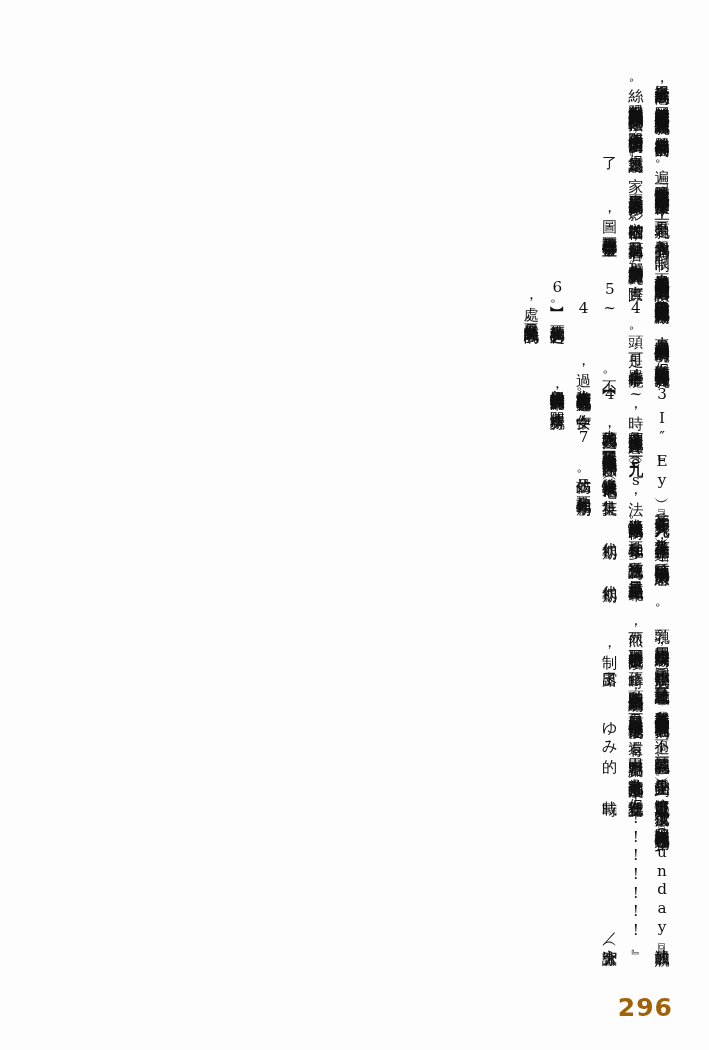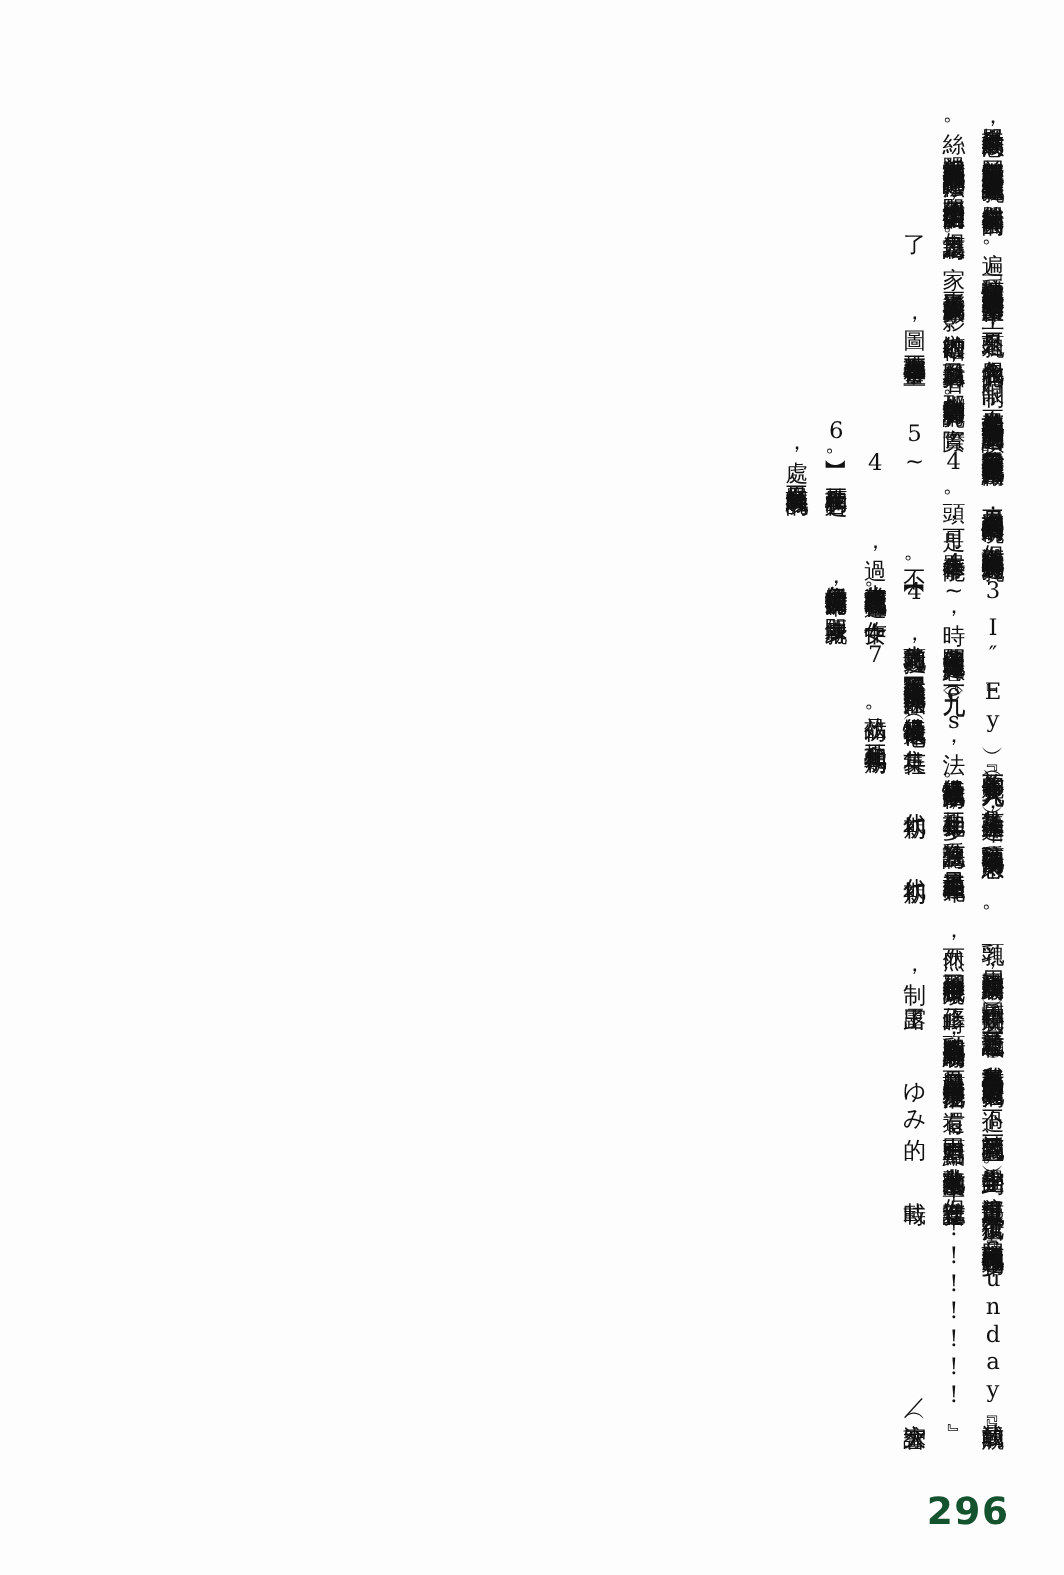--- a/index.html
+++ b/index.html
@@ -51,21 +51,21 @@
   }
 
   .page-number {
     position: absolute;
     right: 36px;
     bottom: 28px;
     font-family: "DejaVu Sans", "Liberation Sans", sans-serif;
     font-weight: bold;
     font-size: 25px;
     letter-spacing: 1px;
-    color: #14532d;
+    color: #a16207;
   }
 </style>
 </head>
 <body>
 
 <div class="page">
 
   <div class="text-body">
     <div class="col">後就復活了。同樣的現象也可在『週刊少年Sunday』連載的『競女!!!!!!!!』（空詠大智／</div>
     <div class="col">二〇一三、小學館）上見到。這部漫畫是以乳頭為賣點，非常亂七八糟的漫畫，但在雜誌連載時</div>

